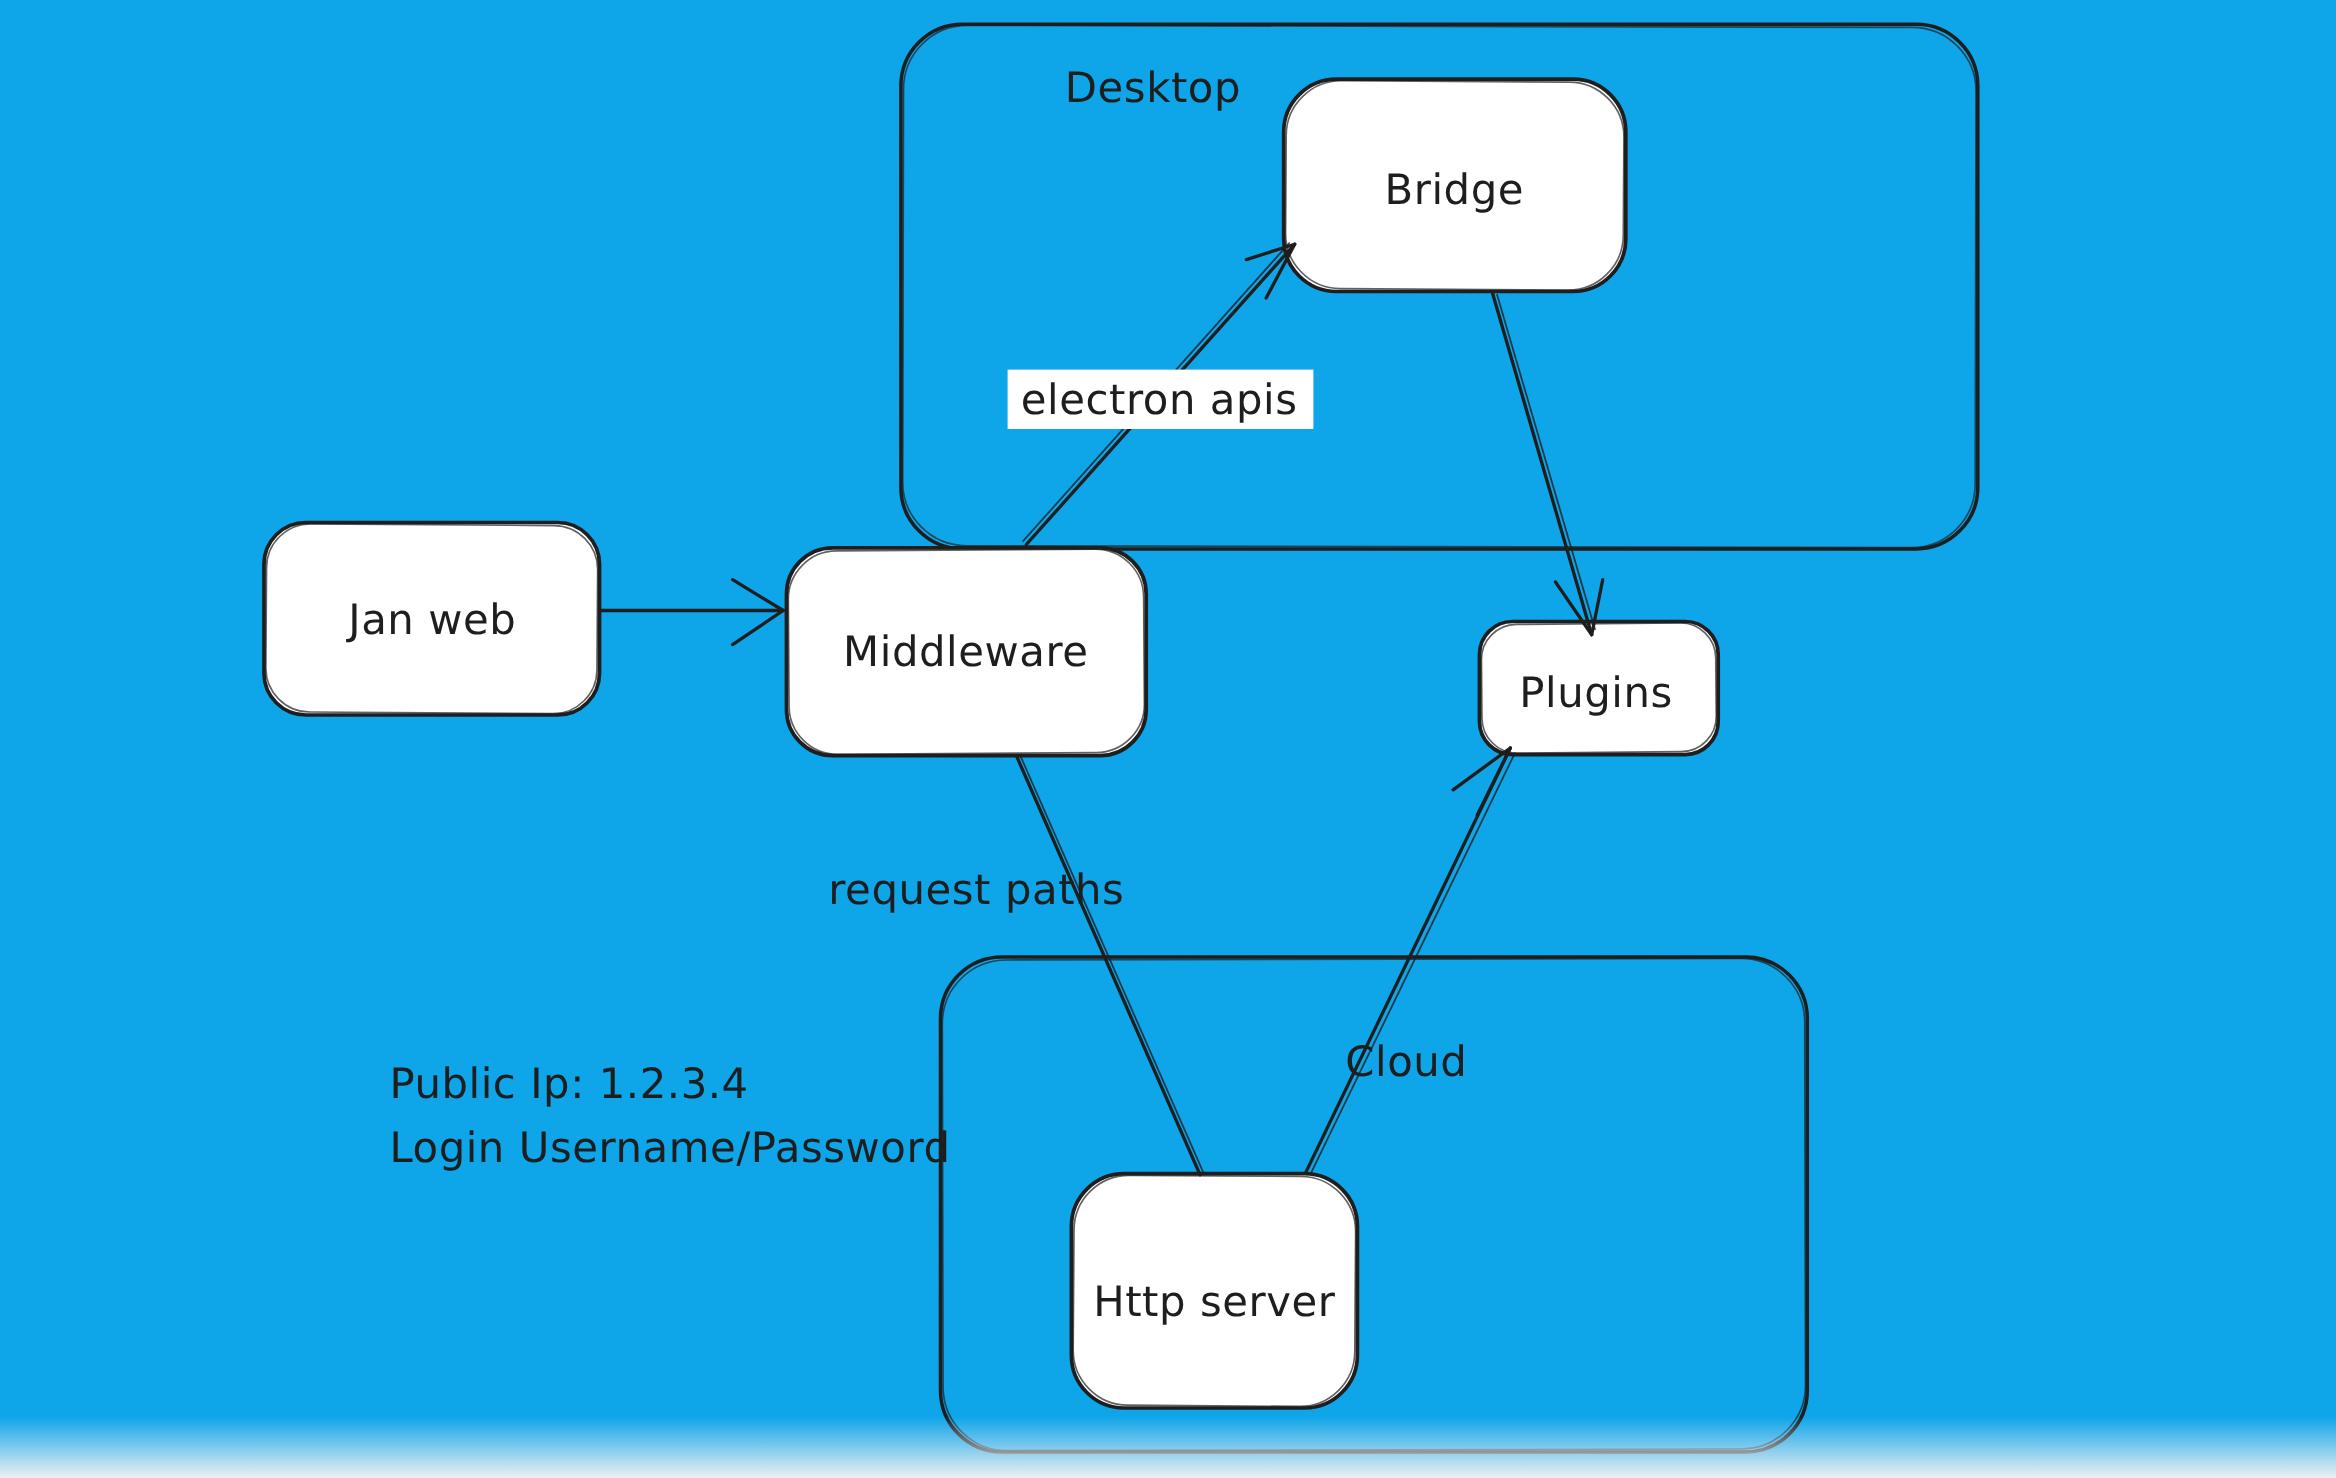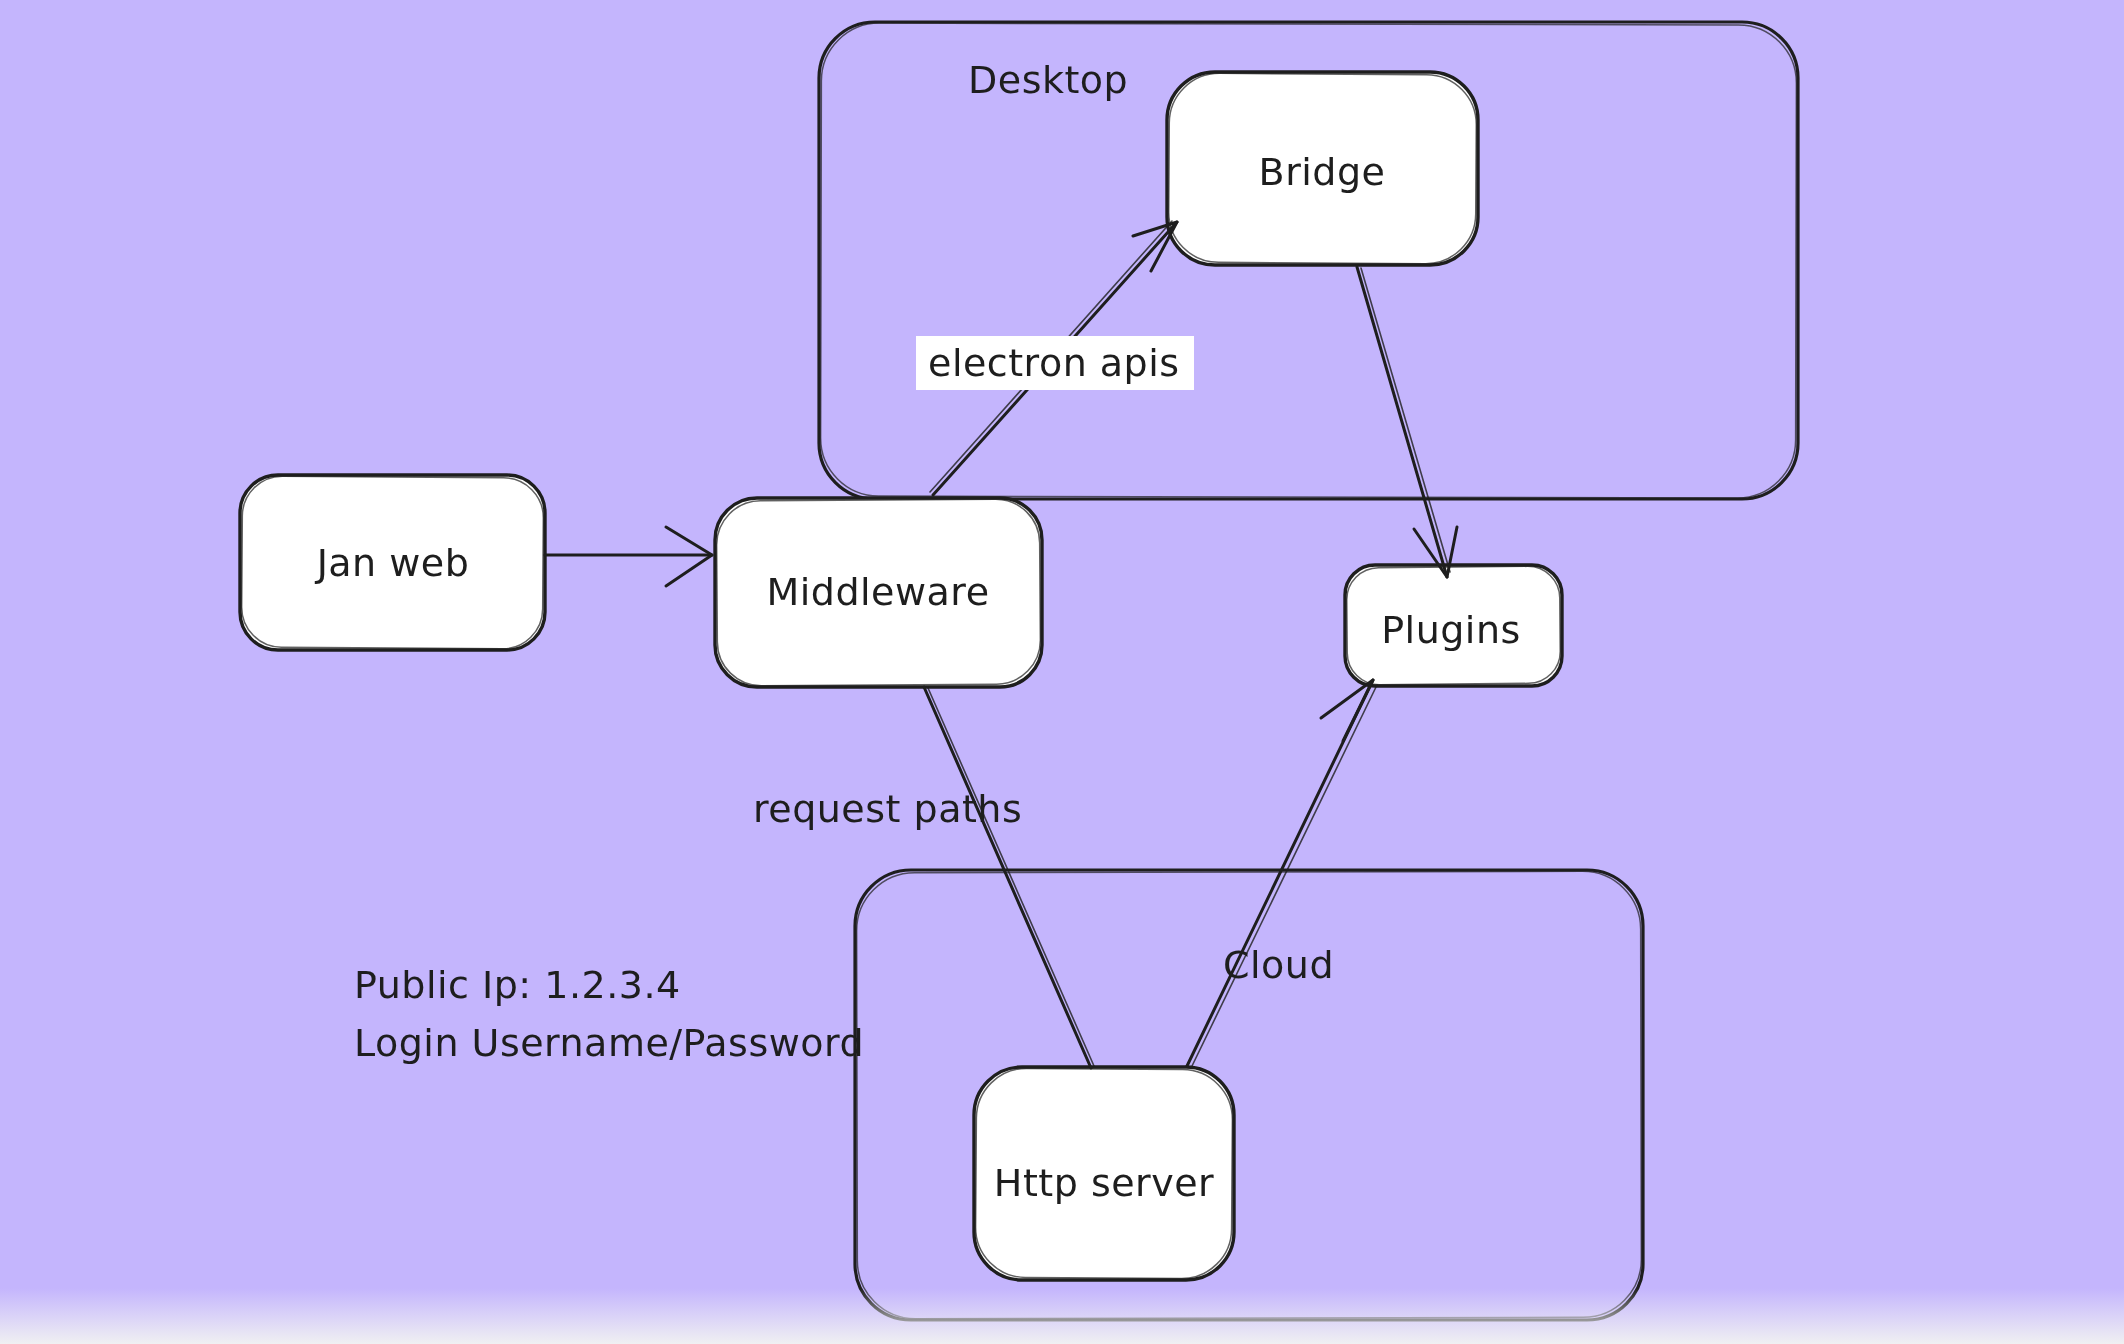--- a/index.html
+++ b/index.html
@@ -8,21 +8,21 @@
     background: #ffffff;
     width: 2124px;
     height: 1344px;
     overflow: hidden;
     font-family: "DejaVu Sans", sans-serif;
   }
   .canvas-wrap {
     position: relative;
     width: 2124px;
     height: 1344px;
-    background: #c4b5fd;
+    background: #0ea5e9;
   }
   svg { display: block; }
   .shape {
     fill: #ffffff;
     stroke: #1e1e1e;
     stroke-width: 3.4;
   }
   .shape2 {
     fill: none;
     stroke: #1e1e1e;

